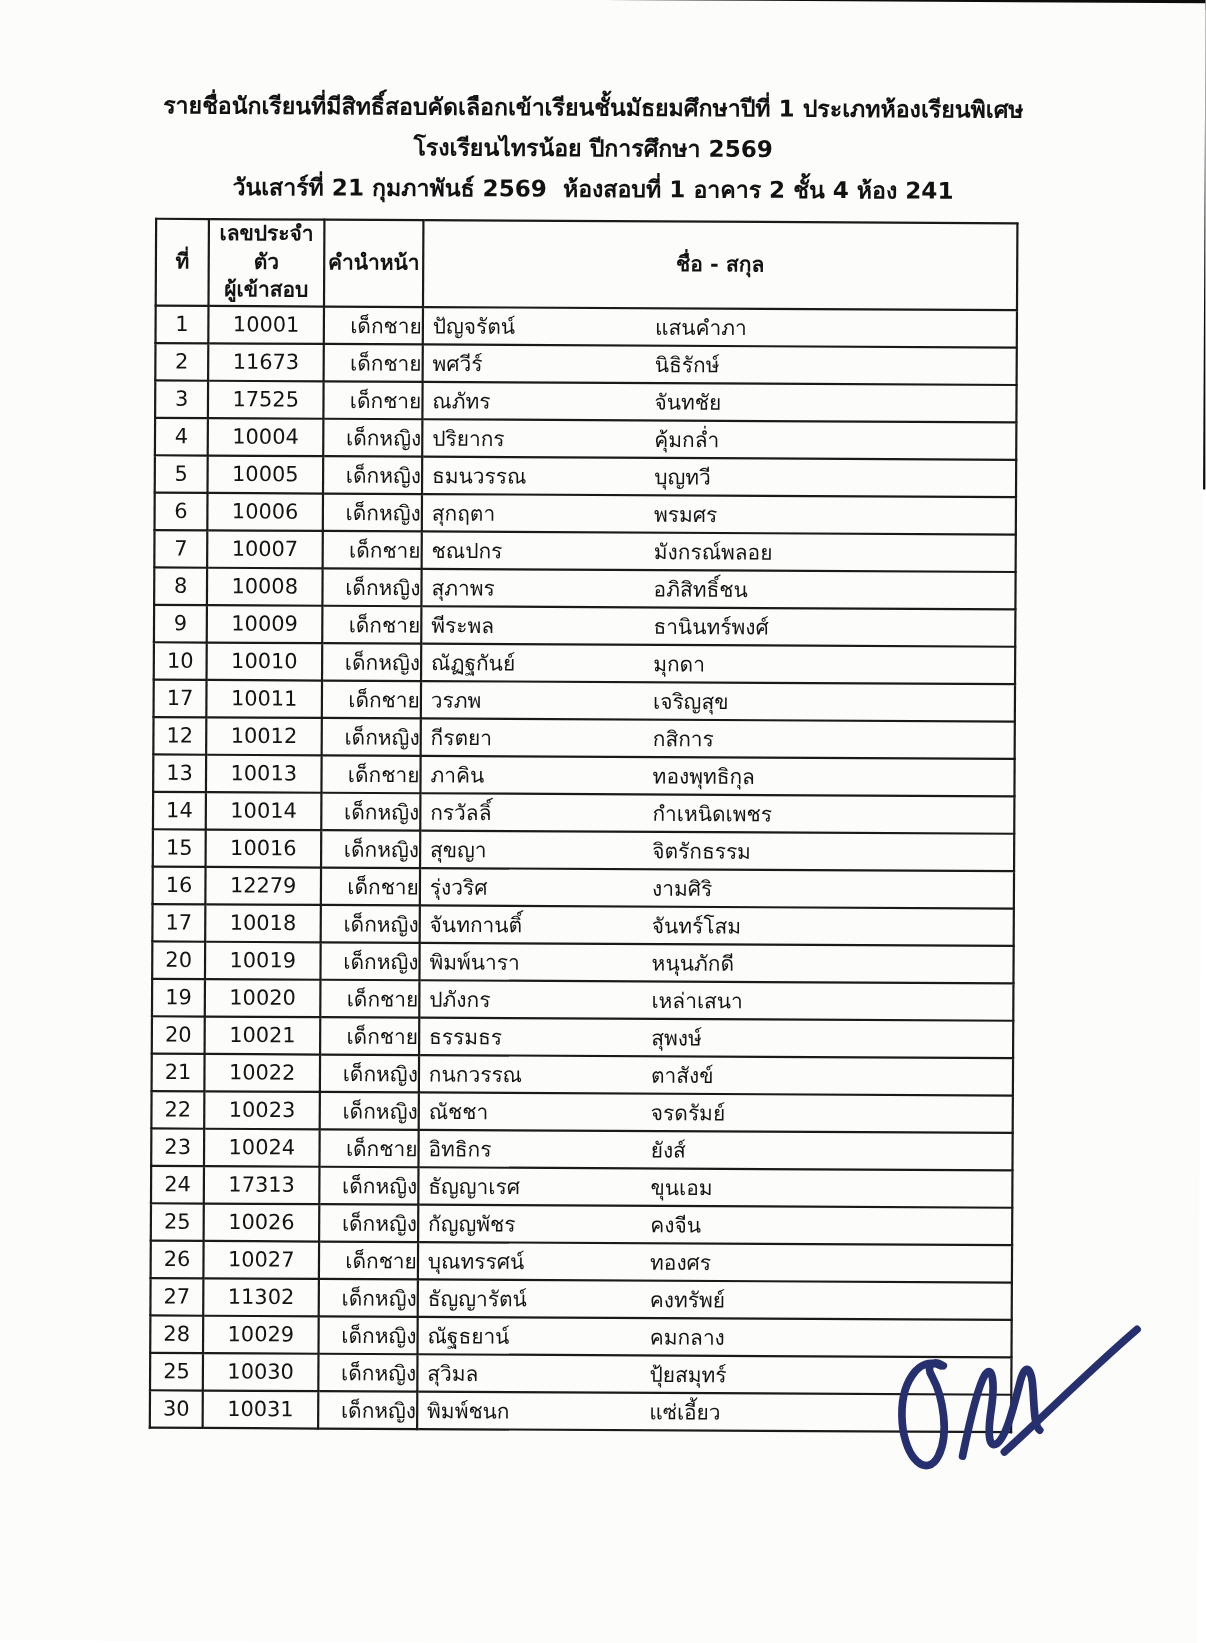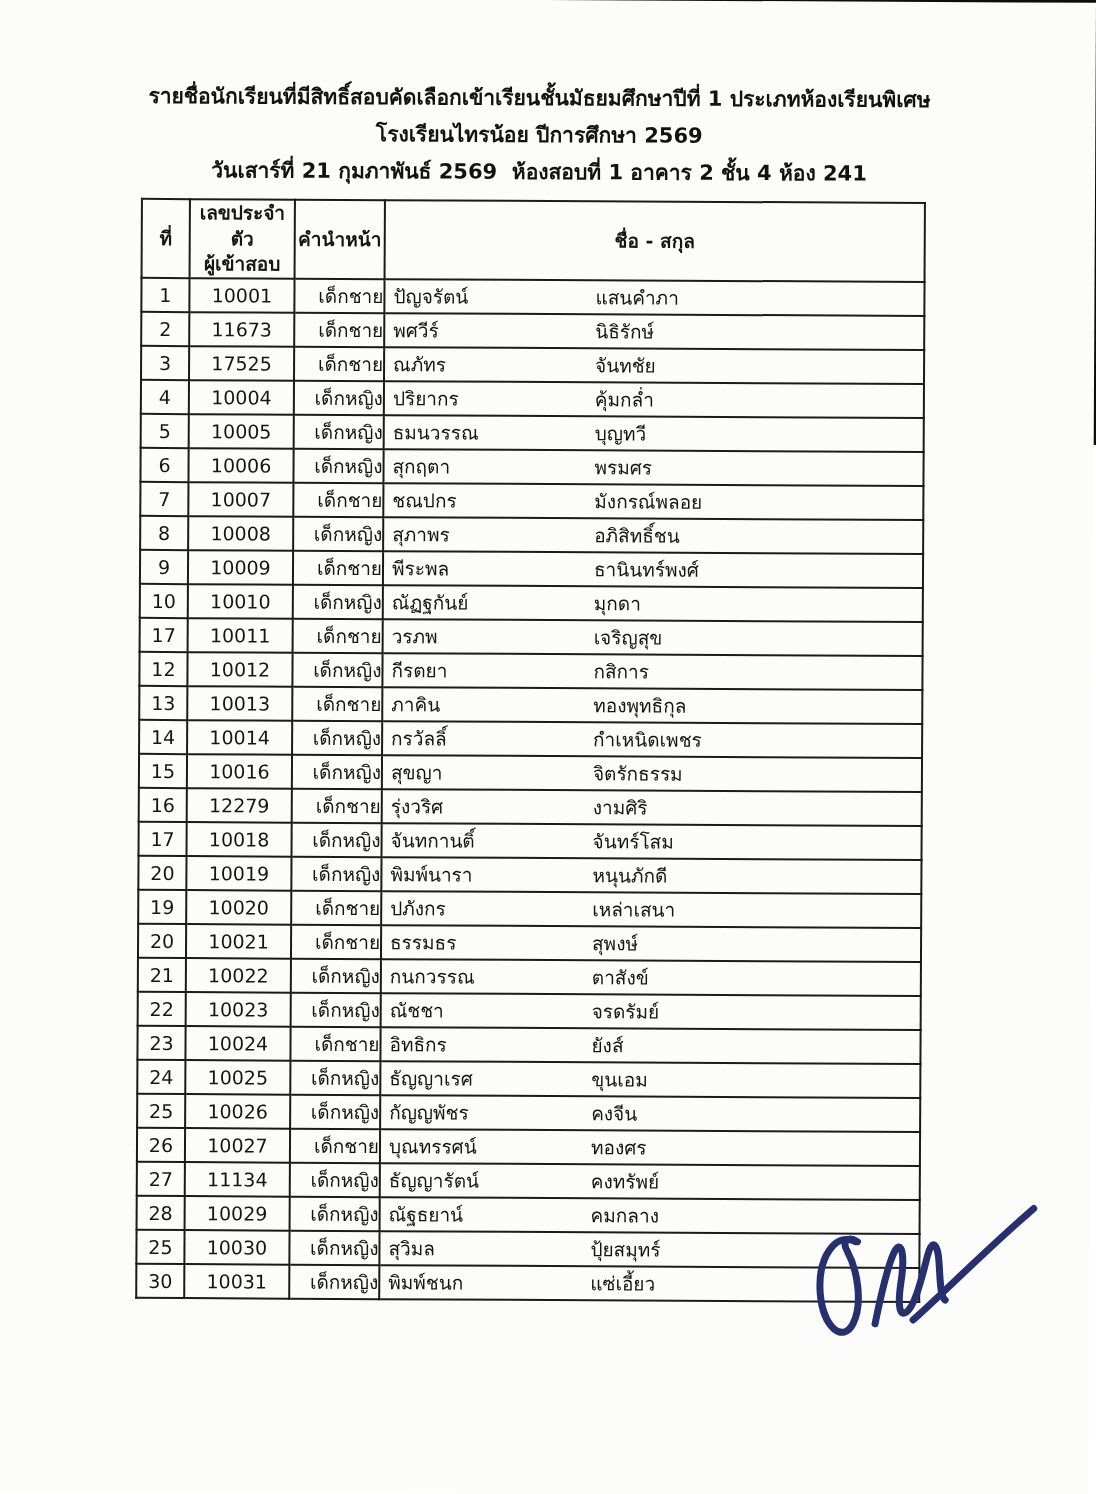--- a/index.html
+++ b/index.html
@@ -397,21 +397,21 @@
       <td class="cell-name">
         <span class="name-wrap">
           <span class="first-name">อิทธิกร</span>
           <span class="last-name">ยังส์</span>
         </span>
       </td>
     </tr>
 
     <tr>
       <td class="cell-no">24</td>
-      <td class="cell-id">10025</td>
+      <td class="cell-id">17313</td>
       <td class="cell-prefix">เด็กหญิง</td>
       <td class="cell-name">
         <span class="name-wrap">
           <span class="first-name">ธัญญาเรศ</span>
           <span class="last-name">ขุนเอม</span>
         </span>
       </td>
     </tr>
 
     <tr>
@@ -433,21 +433,21 @@
       <td class="cell-name">
         <span class="name-wrap">
           <span class="first-name">บุณทรรศน์</span>
           <span class="last-name">ทองศร</span>
         </span>
       </td>
     </tr>
 
     <tr>
       <td class="cell-no">27</td>
-      <td class="cell-id">11134</td>
+      <td class="cell-id">11302</td>
       <td class="cell-prefix">เด็กหญิง</td>
       <td class="cell-name">
         <span class="name-wrap">
           <span class="first-name">ธัญญารัตน์</span>
           <span class="last-name">คงทรัพย์</span>
         </span>
       </td>
     </tr>
 
     <tr>

